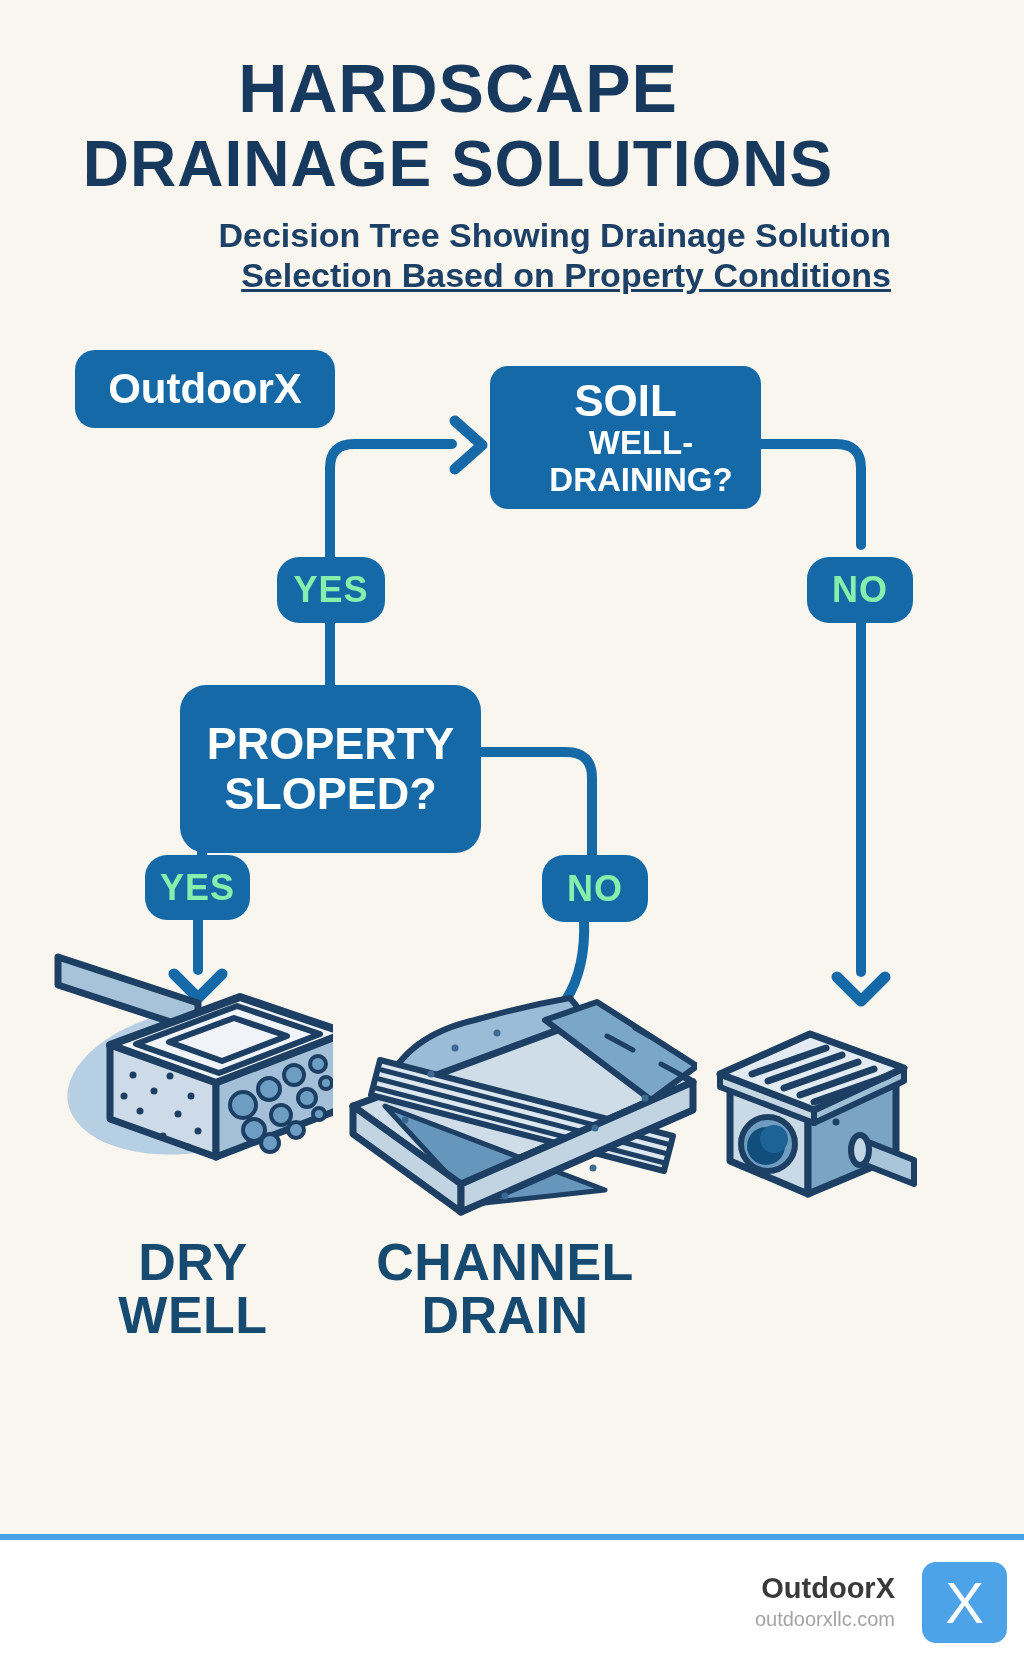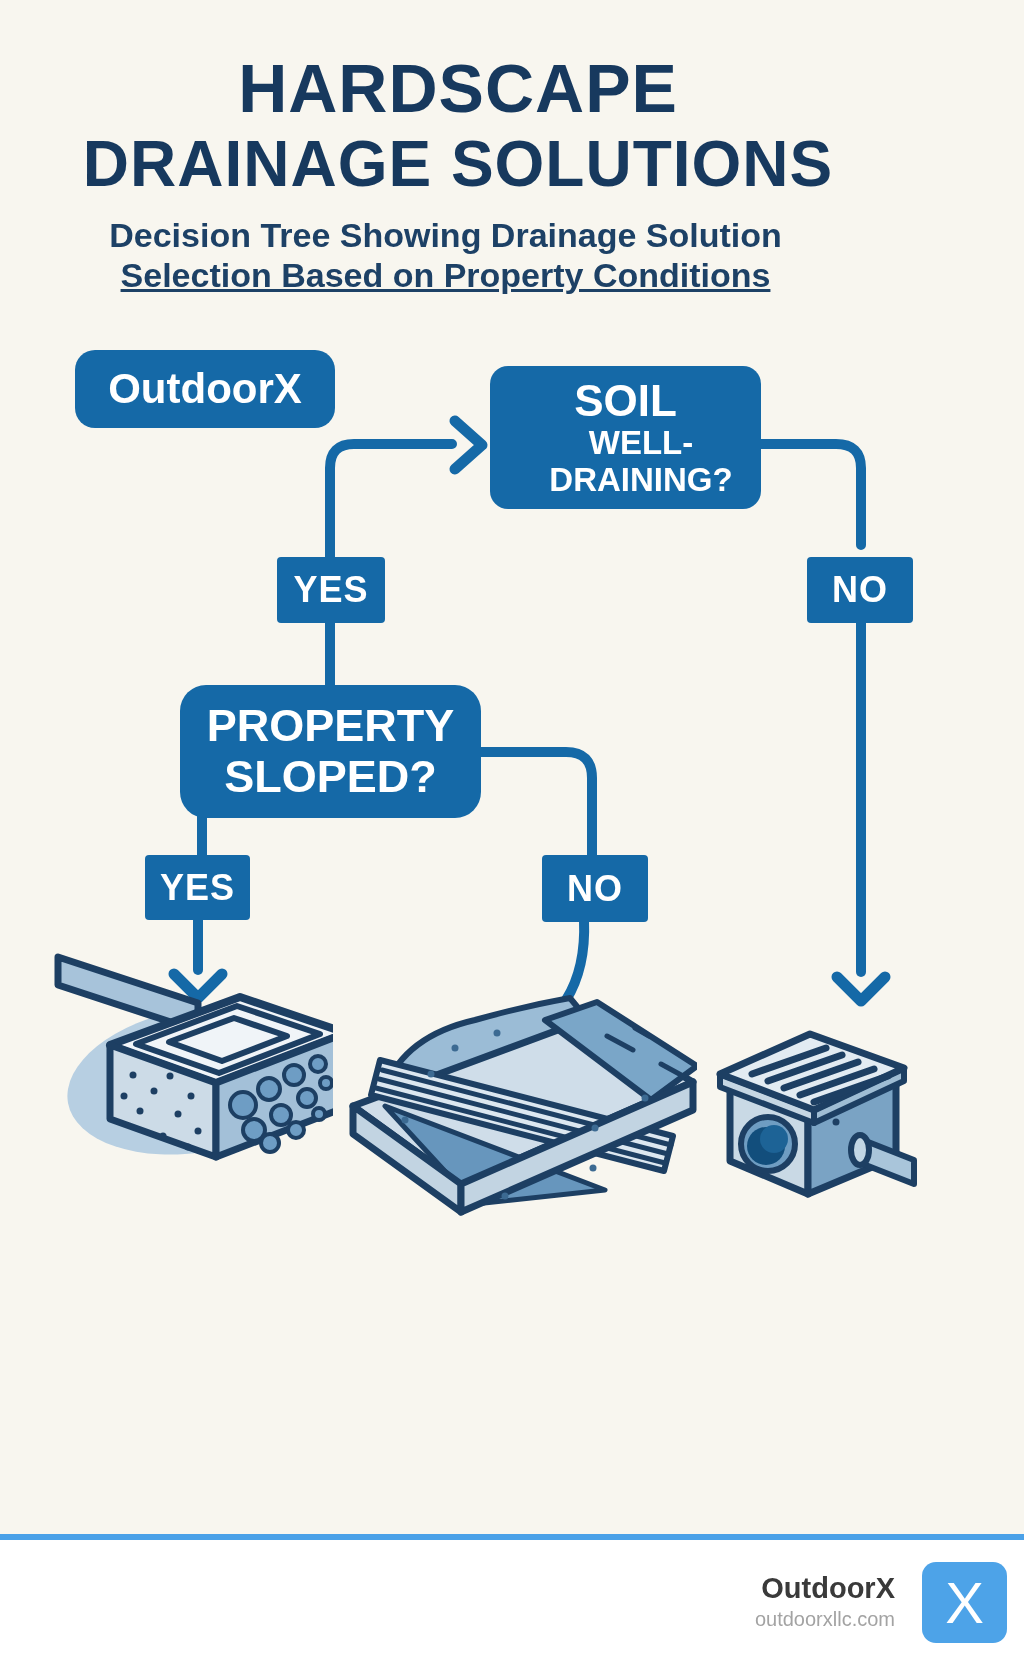--- a/index.html
+++ b/index.html
@@ -9,39 +9,39 @@
     font-family:"Liberation Sans",sans-serif;
   }
   
   .title{
     position:absolute;left:0;width:916px;text-align:center;
     color:#17395e;font-weight:bold;letter-spacing:1px;line-height:1;
   }
   .title-1{top:54px;font-size:68px;}
   .title-2{top:132px;font-size:64px;}
   .subtitle{
-    position:absolute;left:0;width:891px;text-align:center;
+    position:absolute;left:0;width:891px;text-align:right;
     color:#1d4166;font-weight:bold;line-height:1;font-size:34px;
   }
   .subtitle-1{top:218px;}
   .subtitle-2{top:258px;text-decoration:underline;}
   
   .node{
     position:absolute;background:#1569a7;color:#ffffff;
     display:flex;flex-direction:column;align-items:center;justify-content:center;
     text-align:center;font-weight:bold;line-height:1.12;
   }
   .brand-badge{left:75px;top:350px;width:260px;height:78px;border-radius:20px;font-size:42px;}
   .soil-node{left:490px;top:366px;width:271px;height:143px;border-radius:18px;}
   .soil-node .l1{font-size:44px;}
   .soil-node .l2{font-size:33px;margin-left:31px;}
-  .property-node{left:180px;top:685px;width:301px;height:133px;border-radius:26px;}
+  .property-node{left:180px;top:685px;width:301px;height:168px;border-radius:26px;}
   .property-node .l1,.property-node .l2{font-size:45px;}
   .badge{
-    position:absolute;background:#1569a7;color:#ffffff;border-radius:4px;
+    position:absolute;background:#1569a7;color:#86efac;border-radius:22px;
     display:flex;align-items:center;justify-content:center;
     font-weight:bold;font-size:36px;letter-spacing:1px;
   }
   .badge-yes-top{left:277px;top:557px;width:108px;height:66px;}
   .badge-no-right{left:807px;top:557px;width:106px;height:66px;}
   .badge-yes-left{left:145px;top:855px;width:105px;height:65px;}
   .badge-no-center{left:542px;top:855px;width:106px;height:67px;}
   
   .overlay{position:absolute;left:0;top:0;pointer-events:none;}
   .illus{position:absolute;}
@@ -184,20 +184,28 @@
       <polygon points="106,88 196,46 196,59 106,101" fill="#9fbdd4" stroke-width="6"></polygon>
       <polygon points="12,52 102,12 196,46 106,88" fill="#e2ebf2" stroke-width="7"></polygon>
       <path d="M 44 52 L 118 26 M 60 59 L 134 33 M 76 66 L 150 40 M 92 73 L 166 47 M 106 80 L 180 54" stroke-width="7" fill="none"></path>
     </g>
     <circle cx="60" cy="122" r="27" fill="#6f9dc2" stroke="#1d3f63" stroke-width="6"></circle>
     <circle cx="58" cy="124" r="19" fill="#124e7c"></circle>
     <circle cx="66" cy="117" r="14" fill="#1d6396"></circle>
     <circle cx="128" cy="100" r="3.5" fill="#1d3f63"></circle>
   </svg>
 
+  <div class="outcome-label label-dry">
+    <div>DRY</div>
+    <div>WELL</div>
+  </div>
+  <div class="outcome-label label-channel">
+    <div>CHANNEL</div>
+    <div>DRAIN</div>
+  </div>
 
   <div class="footer-divider"></div>
   <div class="footer">
     <div class="footer-brand">OutdoorX</div>
     <div class="footer-site">outdoorxllc.com</div>
     <div class="footer-logo">
       <span>X</span>
     </div>
   </div>
 

